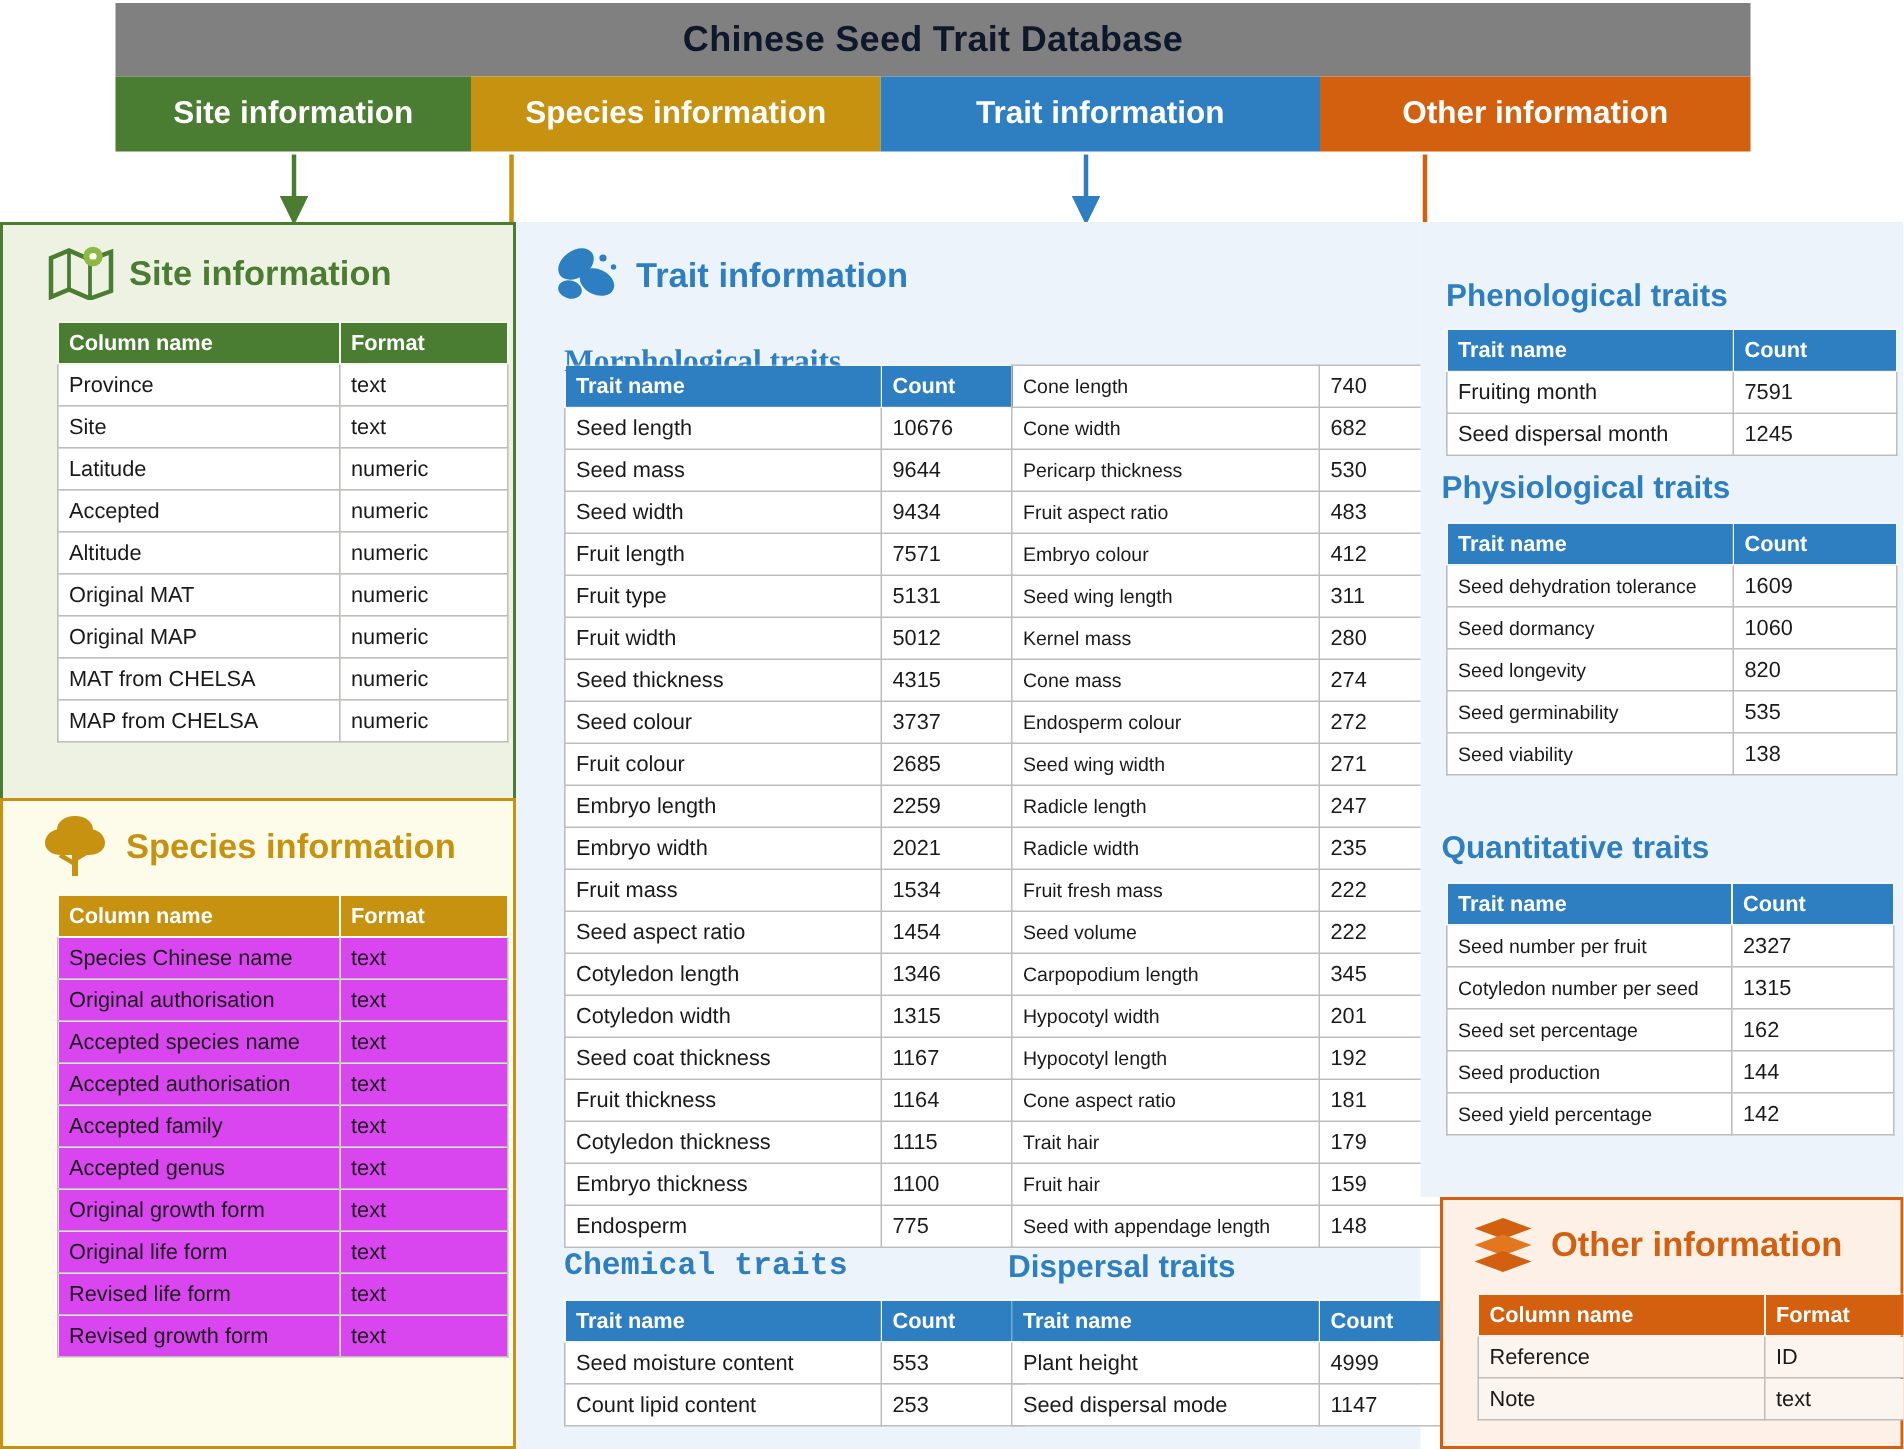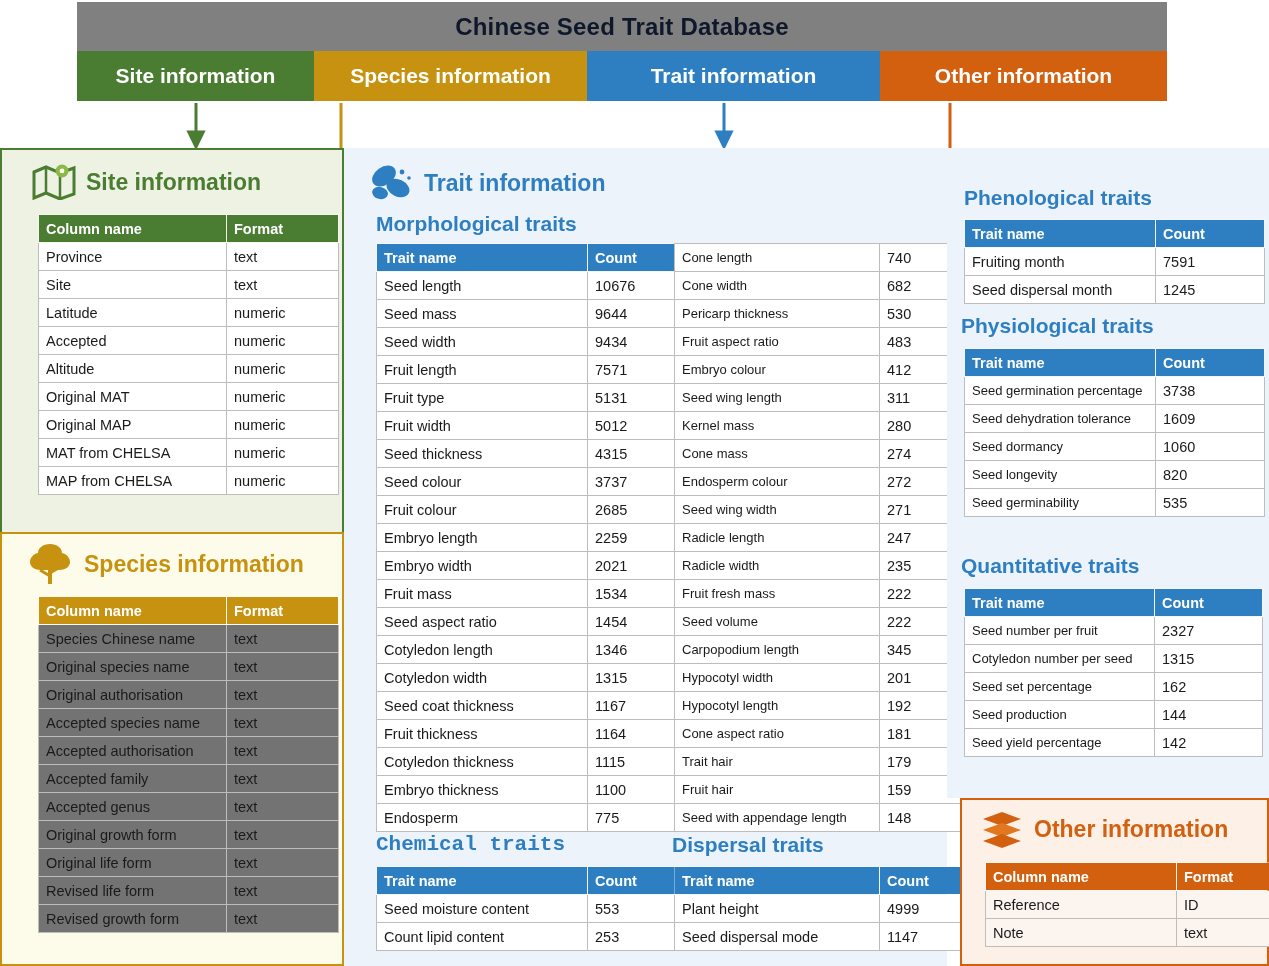--- a/index.html
+++ b/index.html
@@ -133,21 +133,21 @@
     overflow: hidden;
   }
   table th {
     color: #ffffff;
     font-weight: bold;
     border-color: rgba(255,255,255,.35);
   }
   .t-site th { background: #4a7c31; }
   .t-site td { background: #ffffff; }
   .t-species th { background: #c69210; }
-  .t-species td { background: #737373; margin-left: 16px; }
+  .t-species td { background: #d946ef; margin-left: 16px; }
   .t-blue th { background: #2e7fc1; }
   .t-blue td { background: #ffffff; }
   .t-other th { background: #d2600f; }
   .t-other td { background: #fcf4ef; }
 
   .small-cell td:first-child { font-size: 13px; }
 
   
   #arrow-layer {
     position: absolute;
@@ -275,24 +275,20 @@
         <th style="width:173px">Column name</th>
         <th style="width:97px">Format</th>
       </tr>
     </thead>
     <tbody>
       <tr>
           <td>Species Chinese name</td>
           <td>text</td>
         </tr>
       <tr>
-          <td>Original species name</td>
-          <td>text</td>
-        </tr>
-      <tr>
           <td>Original authorisation</td>
           <td>text</td>
         </tr>
       <tr>
           <td>Accepted species name</td>
           <td>text</td>
         </tr>
       <tr>
           <td>Accepted authorisation</td>
           <td>text</td>
@@ -332,21 +328,21 @@
         <ellipse cx="16" cy="14" rx="13" ry="9" transform="rotate(-35 16 14)" fill="#2e7fc1"></ellipse>
         <ellipse cx="30" cy="26" rx="12" ry="8.5" transform="rotate(25 30 26)" fill="#2e7fc1"></ellipse>
         <ellipse cx="12" cy="31" rx="8" ry="6" transform="rotate(15 12 31)" fill="#2e7fc1"></ellipse>
         <circle cx="34" cy="10" r="2.4" fill="#2e7fc1"></circle>
         <circle cx="41" cy="16" r="1.8" fill="#2e7fc1"></circle>
       </svg>
     </span>
     <span class="head-text head-trait">Trait information</span>
   </div>
 
-  <div class="section-head" style="position:absolute;left:32px;top:64px;">Morphological traits</div>
+  <div class="section-head" style="position:absolute;left:32px;top:80px;font-family:Liberation Serif, serif;">Morphological traits</div>
 
   <table class="t-blue" style="position:absolute;left:32px;top:95px;width:276px;">
     <thead>
       <tr>
         <th style="width:196px">Trait name</th>
         <th style="width:80px">Count</th>
       </tr>
     </thead>
     <tbody>
       <tr>
@@ -587,38 +583,38 @@
   <div class="section-head" style="position:absolute;left:14px;top:166px;">Physiological traits</div>
   <table class="t-blue small-cell" style="position:absolute;left:17px;top:200px;width:270px;">
     <thead>
       <tr>
         <th style="width:176px">Trait name</th>
         <th style="width:94px">Count</th>
       </tr>
     </thead>
     <tbody>
       <tr>
-          <td>Seed germination percentage</td>
-          <td>3738</td>
-        </tr>
-      <tr>
           <td>Seed dehydration tolerance</td>
           <td>1609</td>
         </tr>
       <tr>
           <td>Seed dormancy</td>
           <td>1060</td>
         </tr>
       <tr>
           <td>Seed longevity</td>
           <td>820</td>
         </tr>
       <tr>
           <td>Seed germinability</td>
           <td>535</td>
+        </tr>
+      <tr>
+          <td>Seed viability</td>
+          <td>138</td>
         </tr>
     </tbody>
   </table>
 
   <div class="section-head" style="position:absolute;left:14px;top:406px;">Quantitative traits</div>
   <table class="t-blue small-cell" style="position:absolute;left:17px;top:440px;width:268px;">
     <thead>
       <tr>
         <th style="width:175px">Trait name</th>
         <th style="width:93px">Count</th>

